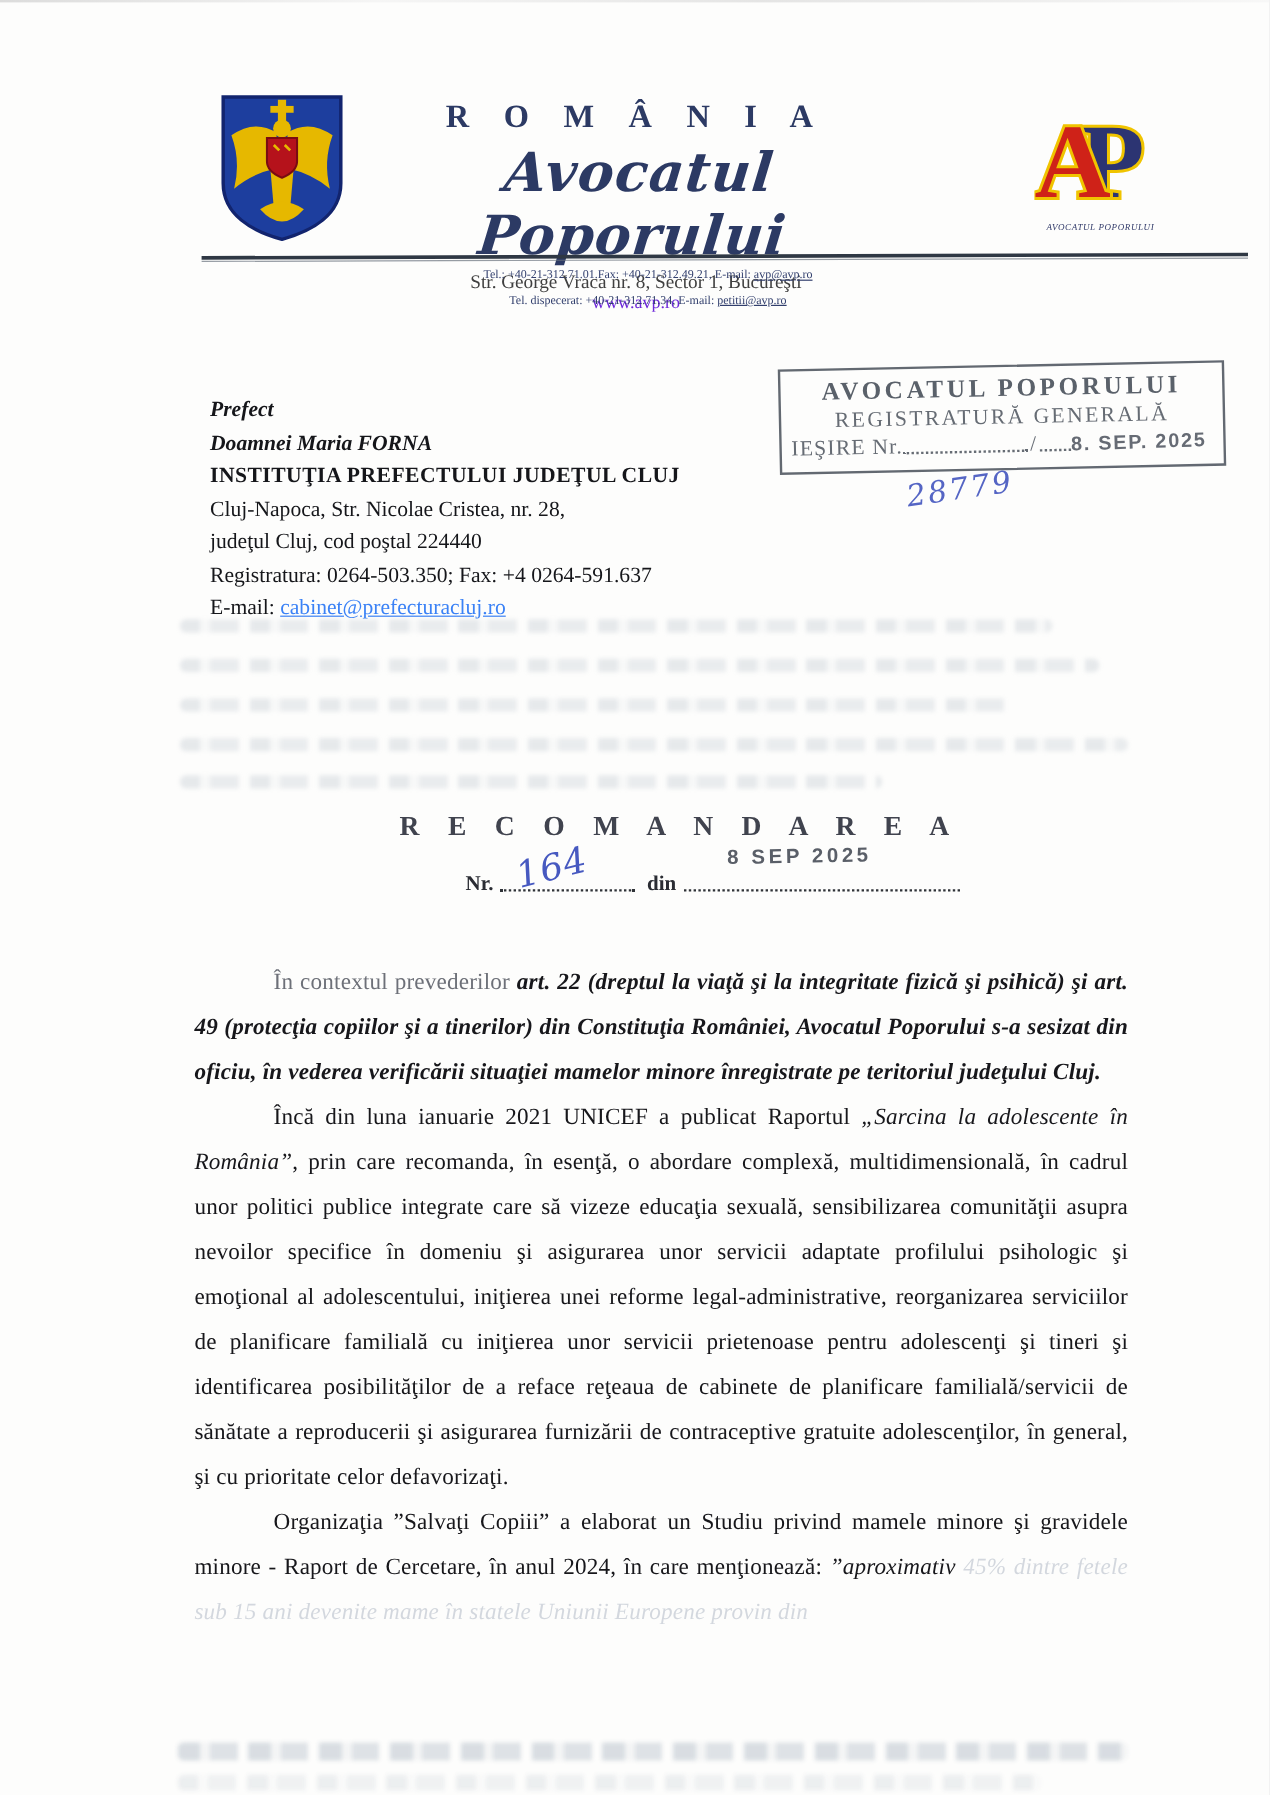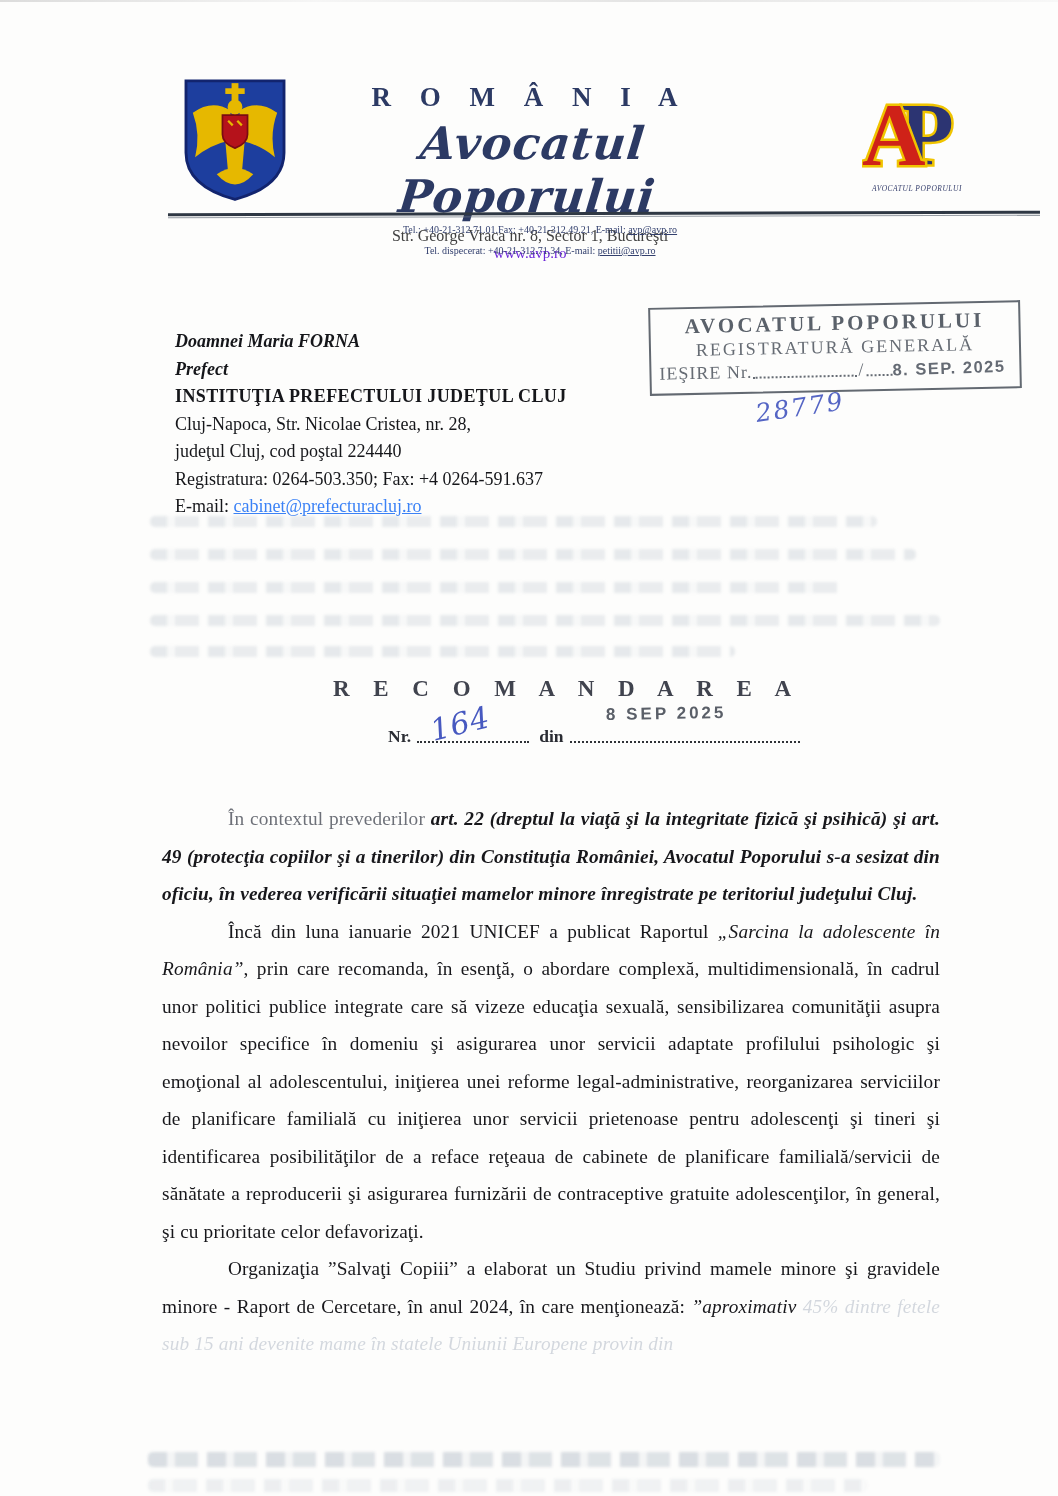--- a/index.html
+++ b/index.html
@@ -144,22 +144,22 @@
       <span>IEŞIRE Nr.</span>
       <span class="stamp-dots sd1"></span>
       <span class="stamp-slash">/</span>
       <span class="stamp-dots sd2"></span>
       <span class="stamp-date">8. SEP. 2025</span>
       <span class="stamp-hand">28779</span>
     </div>
   </div>
 
   <div class="addressee">
+    <div class="bi">Prefect</div>
     <div class="bi">Doamnei Maria FORNA</div>
-    <div class="bi">Prefect</div>
     <div class="a-inst">INSTITUŢIA PREFECTULUI JUDEŢUL CLUJ</div>
     <div>Cluj-Napoca, Str. Nicolae Cristea, nr. 28,</div>
     <div>judeţul Cluj,  cod poştal 224440</div>
     <div>Registratura: 0264-503.350; Fax: +4 0264-591.637</div>
     <div>
       <span>E-mail: </span><a class="email-link" style="color:#3b82f6">cabinet@prefecturacluj.ro</a>
     </div>
   </div>
 
   <div class="ghost" style="left:150px;top:516px;width:790px;">

